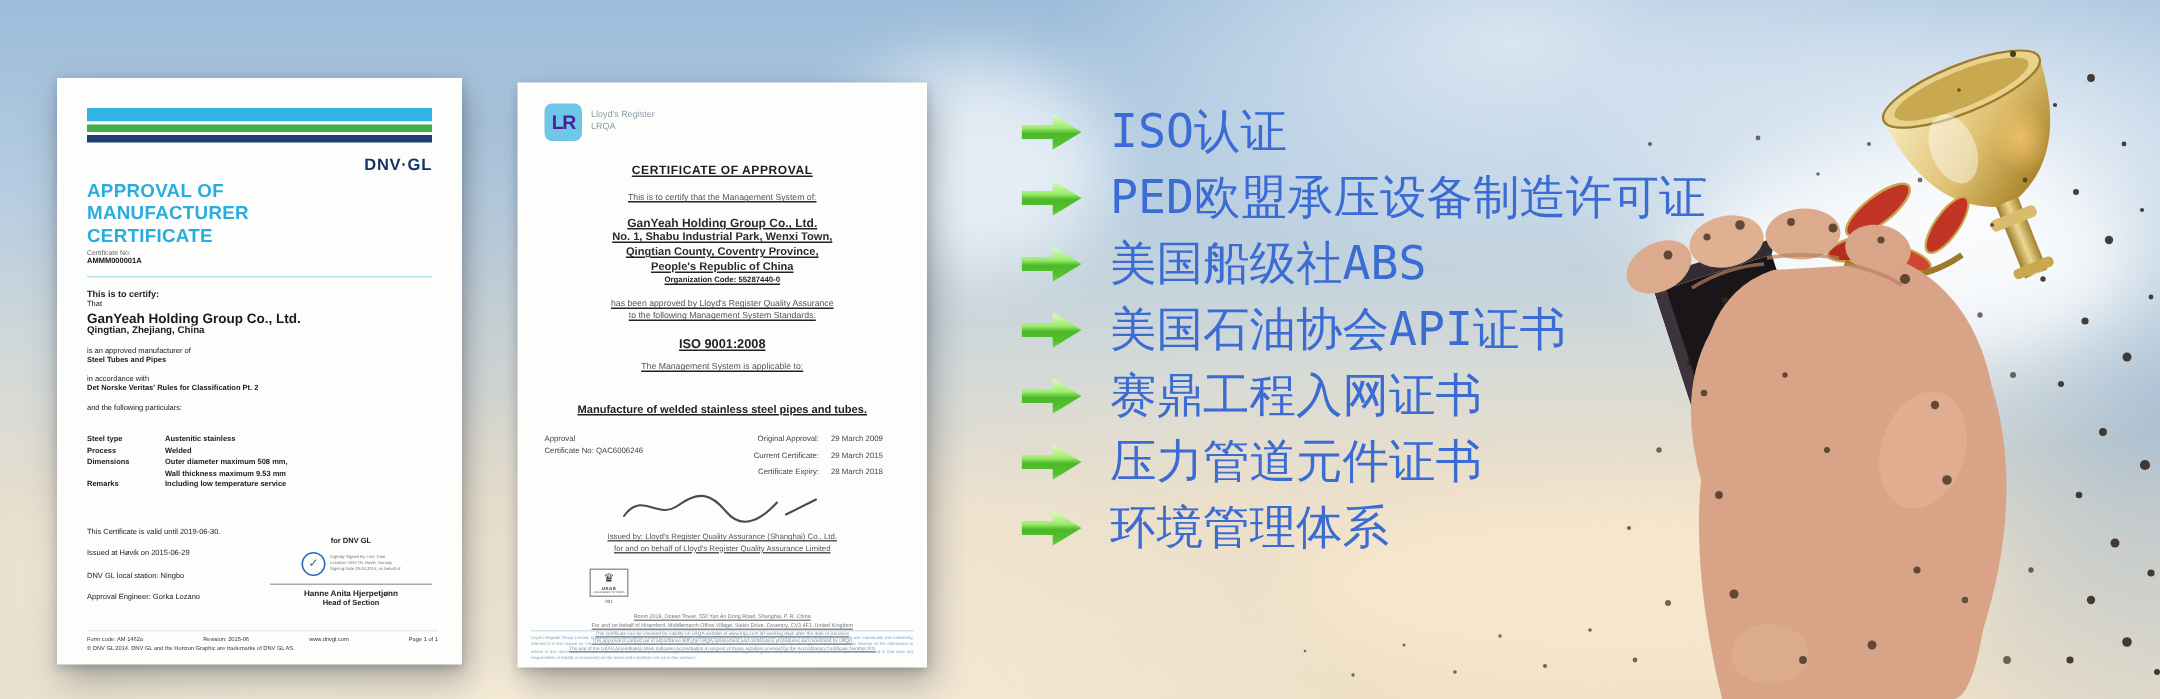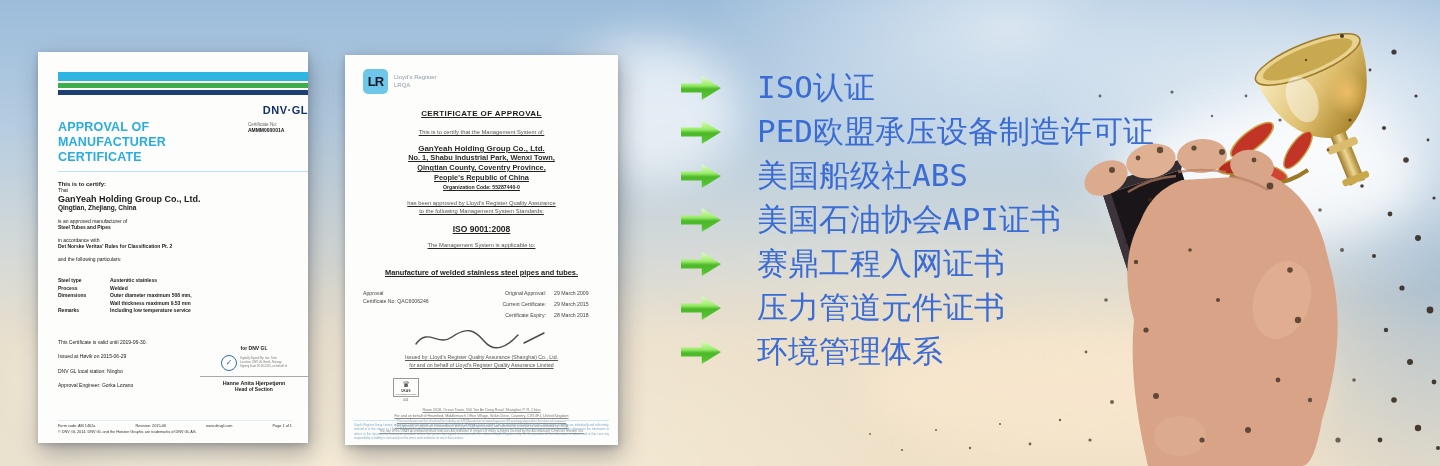--- a/index.html
+++ b/index.html
@@ -19,27 +19,27 @@
   .cloud.c2 { left:560px;  top:40px;  width:180px; height:140px; background:rgba(255,255,255,0.65); }
   .cloud.c3 { left:860px;  top:330px; width:460px; height:120px; background:rgba(247,231,205,0.9); }
   .cloud.c4 { left:30px;   top:300px; width:260px; height:160px; background:rgba(250,242,226,0.7); }
 
   
   .sheet { position:absolute; background:#fdfdfc; box-shadow: 4px 10px 22px rgba(50,55,70,0.38), 0 2px 6px rgba(50,55,70,0.25); }
   .cert1 { left:38px; top:52px; width:270px; height:391px; }
   .cert2 { left:345px; top:55px; width:273px; height:390px; }
 
   
-  .c1-inner { padding:20px 0 0 20px; color:#1a1a1a; }
+  .c1-inner { padding:20px 20px 0 20px; color:#1a1a1a; }
   .dnv-bars .bar1 { height:9px; background:#2eb5e2; }
   .dnv-bars .gap  { height:2px; background:#fff; }
   .dnv-bars .bar2 { height:5px; background:#3dae4b; }
   .dnv-bars .bar3 { height:5px; background:#1e3f72; }
   .dnv-brand { text-align:right; font-weight:bold; font-size:11px; letter-spacing:0.5px; color:#13316b; margin-top:9px; }
-  .c1-titlerow { display:flex; justify-content:space-between; margin-top:4px; }
+  .c1-titlerow { display:flex; justify-content:space-between; margin-top:4px;flex-direction:column; }
   .c1-title { color:#29ade0; font-weight:bold; font-size:12.5px; line-height:1.18; letter-spacing:0.2px; width:196px; }
   .c1-certno { width:62px; padding-top:2px; }
   .c1-certno .lbl { font-size:4.6px; color:#666; }
   .c1-certno .val { font-size:5px; font-weight:bold; color:#111; }
   .c1-div { border-top:1px solid #b9e1f2; margin-top:7px; }
   .c1 .h6 { font-weight:bold; font-size:6px; margin-top:9px; }
   .c1 .t5 { font-size:5px; }
   .c1 .b5 { font-size:5px; font-weight:bold; }
   .c1-company { font-size:9px; font-weight:bold; margin-top:1px; }
   .c1-loc { font-size:6.5px; font-weight:bold; }
@@ -61,21 +61,21 @@
   .c1-signame { font-size:5.4px; font-weight:bold; margin-top:3px; }
   .c1-sigtitle { font-size:5px; font-weight:bold; }
   .c1-footer { position:absolute; left:20px; right:16px; bottom:9px; border-top:1px solid #e2eef5; padding-top:3px;
                font-size:3.8px; color:#333; }
   .c1-footrow { display:flex; justify-content:space-between; }
   .c1-copy { margin-top:2px; }
 
   
   .c2-inner { padding:14px 18px 0 18px; color:#222; }
   .lr-logorow { display:flex; gap:6px; align-items:center; }
-  .lr-box { width:25px; height:25px; background:#6ec6e9; border-radius:5px; color:#0f172a; font-weight:bold;
+  .lr-box { width:25px; height:25px; background:#6ec6e9; border-radius:5px; color:#4c1d95; font-weight:bold;
             font-size:13px; display:flex; align-items:center; justify-content:center; letter-spacing:-1px; flex:none; }
   .lr-brand { font-size:6px; color:#8d9aa6; line-height:1.2; }
   .c2-center { text-align:center;text-decoration:underline; }
   .c2-title { font-weight:bold; font-size:8px; letter-spacing:0.4px; margin-top:15px; color:#1c1c1c; }
   .c2-certline { font-size:5.8px; color:#555; margin-top:11px; }
   .c2-company { font-size:8px; font-weight:bold; margin-top:9px; color:#2b2b2b; }
   .c2-addr { font-size:7.4px; font-weight:bold; line-height:1.35; color:#2b2b2b; }
   .c2-org { font-size:5.2px; font-weight:bold; margin-top:1px; }
   .c2-appr { font-size:5.8px; color:#555; line-height:1.45; margin-top:9px; }
   .c2-standard { font-size:8.5px; font-weight:bold; margin-top:8px; }
@@ -101,21 +101,21 @@
                    font-size:2.8px; color:#7fa9c4; line-height:1.5; text-align:justify; }
 
   
   .cert-list { position:absolute; left:681px; top:69px; display:flex; flex-direction:column; gap:6px; }
   .cert-item { display:flex; align-items:center; height:38px; gap:19px; cursor:pointer; }
   .arrow-icon { width:40px; height:27px; flex:none;
     background: linear-gradient(180deg,#eaffd2 0%, #9ced6b 38%, #4db82a 52%, #52c22e 78%, #8fe06a 100%);
     clip-path: polygon(0 33%, 52% 33%, 52% 6%, 100% 50%, 52% 94%, 52% 67%, 0 67%);
     filter: drop-shadow(1px 2px 1px rgba(40,90,20,0.3));
   }
-  .cert-label { font-size:31px; color:#3b6cd4; font-family:"DejaVu Sans Mono","DejaVu Sans",monospace; white-space:nowrap;margin-left:17px; }
+  .cert-label { font-size:31px; color:#3b6cd4; font-family:"DejaVu Sans Mono","DejaVu Sans",monospace; white-space:nowrap; }
 
   
   .trophy-svg { position:absolute; right:0; top:0; }
 </style>
 </head>
 <body>
 
 <div class="stage">
 
   <div class="cloud c1"></div>

